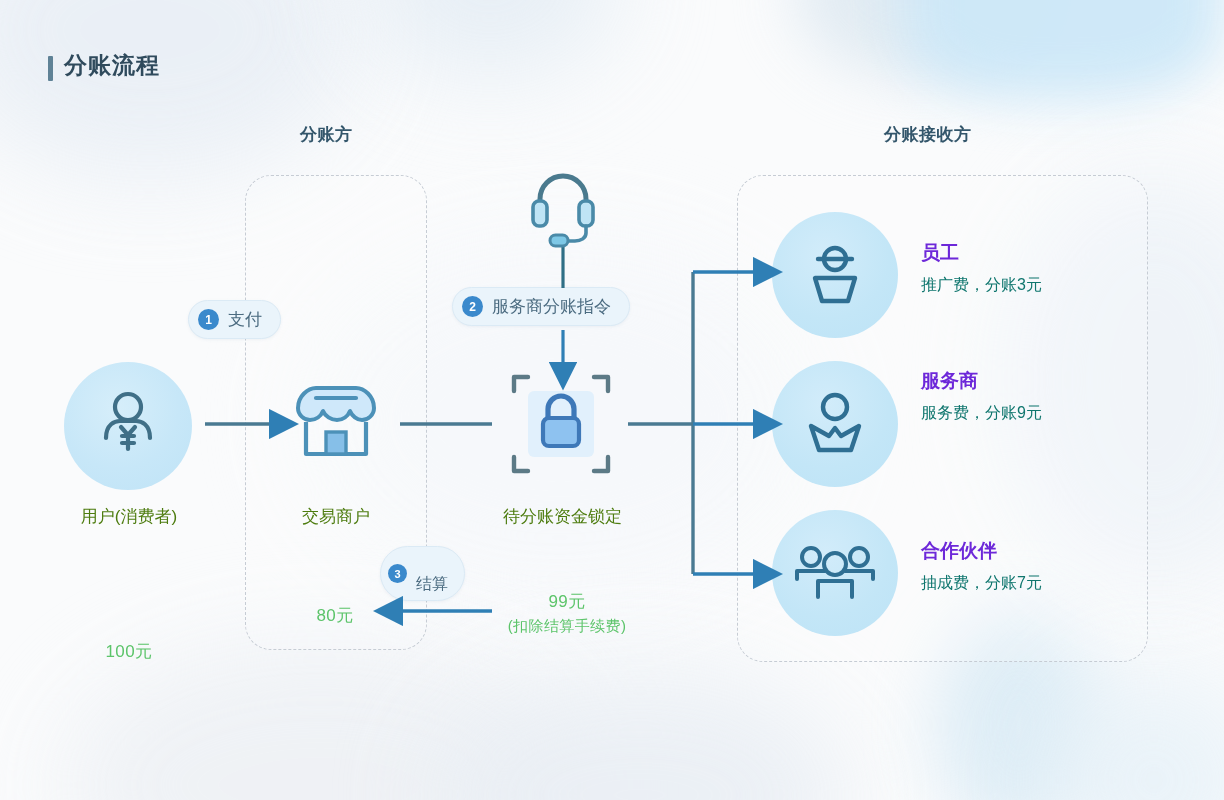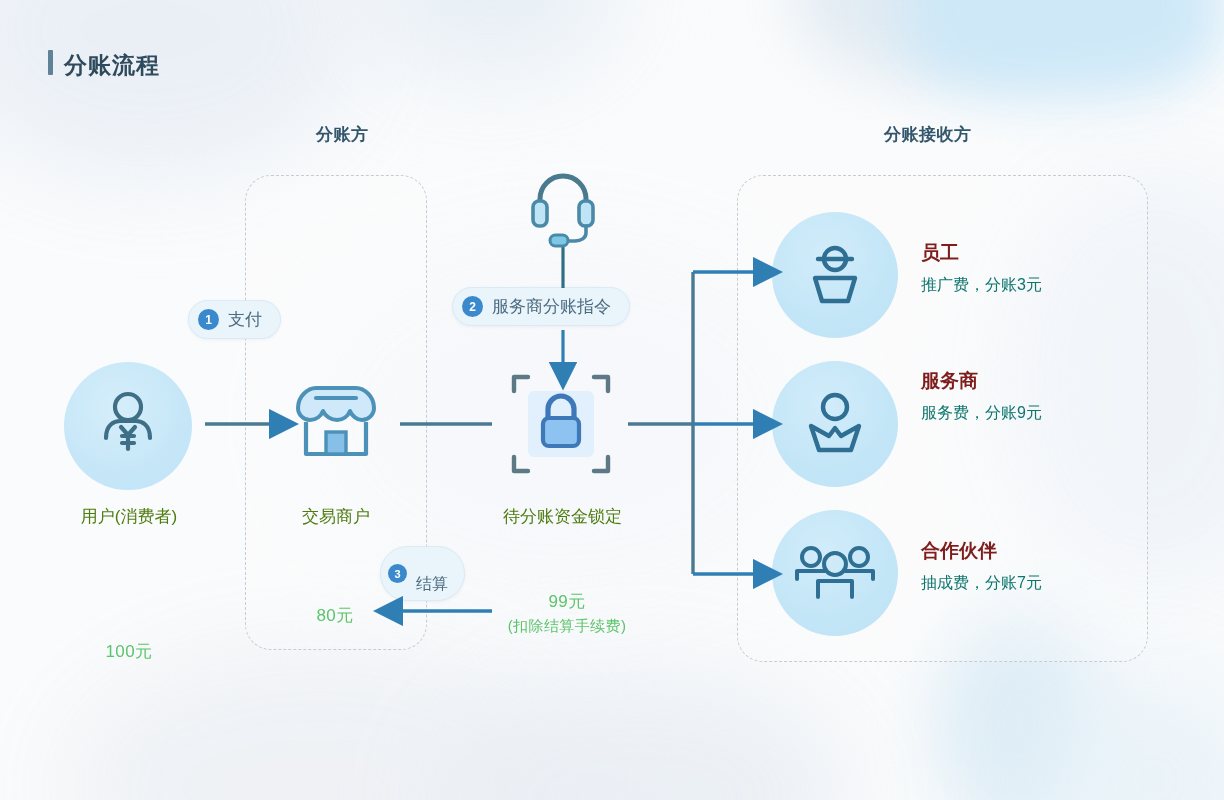--- a/index.html
+++ b/index.html
@@ -19,27 +19,27 @@
   .w-right   { right:-80px; top:170px;   width:300px; height:420px; background:#eef3f8; opacity:.9; }
   .w-botleft { left:60px;   bottom:-130px;width:520px;height:290px; background:#eef1f5; opacity:.9; }
   .w-botmid  { left:430px;  bottom:-120px;width:420px;height:250px; background:#e9eef4; opacity:.85; }
   .w-botright{ right:120px; bottom:-40px; width:170px;height:230px; background:#cfe6f3; opacity:.65; filter:blur(34px); }
   .w-botedge { right:-40px; bottom:-90px; width:220px;height:220px; background:#e6f1f8; opacity:.8; }
   .w-center  { left:300px;  top:240px;   width:520px; height:360px; background:#f6f8fb; opacity:.9; }
 
   #stage{ position:absolute; inset:0; z-index:1; }
 
   
-  #title-row{ position:absolute; left:36px; top:50px; display:flex; align-items:flex-start; gap:11px;padding-left:12px; }
+  #title-row{ position:absolute; left:36px; top:50px; display:flex; align-items:flex-end; gap:11px;padding-left:12px; }
   #title-bar{ width:5px; height:25px; background:#5f8296; border-radius:1px; }
   #title-text{ font-size:23px; font-weight:bold; color:#2f4a5c; letter-spacing:1px; }
 
   
   .col-header{ position:absolute; font-size:17px; font-weight:bold; color:#33566b; letter-spacing:.5px; }
-  #hdr-payer{ left:316px; top:123px; }
+  #hdr-payer{ left:300px; top:123px; }
   #hdr-receiver{ left:884px; top:123px; }
 
   
   .dashed-box{
     position:absolute;
     border:1.4px dashed #c6ccd4;
     border-radius:26px;
     background:rgba(255,255,255,0.18);
   }
   #box-payer{ left:245px; top:175px; width:182px; height:475px; }
@@ -84,21 +84,21 @@
   }
   .badge .txt{ font-size:17px; color:#4b6b80; white-space:nowrap; }
   #badge-pay{ left:188px; top:300px; }
   #badge-instr{ left:452px; top:287px; }
   #badge-settle{ left:380px; top:546px; padding:5px 16px 5px 7px; }
   #badge-settle .txt{ font-size:16px;margin-top:22px; }
   #badge-settle .num{ width:19px; height:19px; font-size:11px; }
 
   
   .recv-text{ position:absolute; }
-  .recv-name{ font-size:19px; font-weight:bold; color:#7f1d1d; margin-bottom:9px; }
+  .recv-name{ font-size:19px; font-weight:bold; color:#6d28d9; margin-bottom:9px; }
   .recv-desc{ font-size:16px; color:#0f766e; }
   #txt-employee{ left:921px; top:240px; }
   #txt-provider{ left:921px; top:368px; }
   #txt-partner { left:921px; top:538px; }
 
   
   #connectors{ position:absolute; inset:0; z-index:2; pointer-events:none; }
   #icons-layer{ position:absolute; inset:0; z-index:3; pointer-events:none; }
 </style>
 </head>

